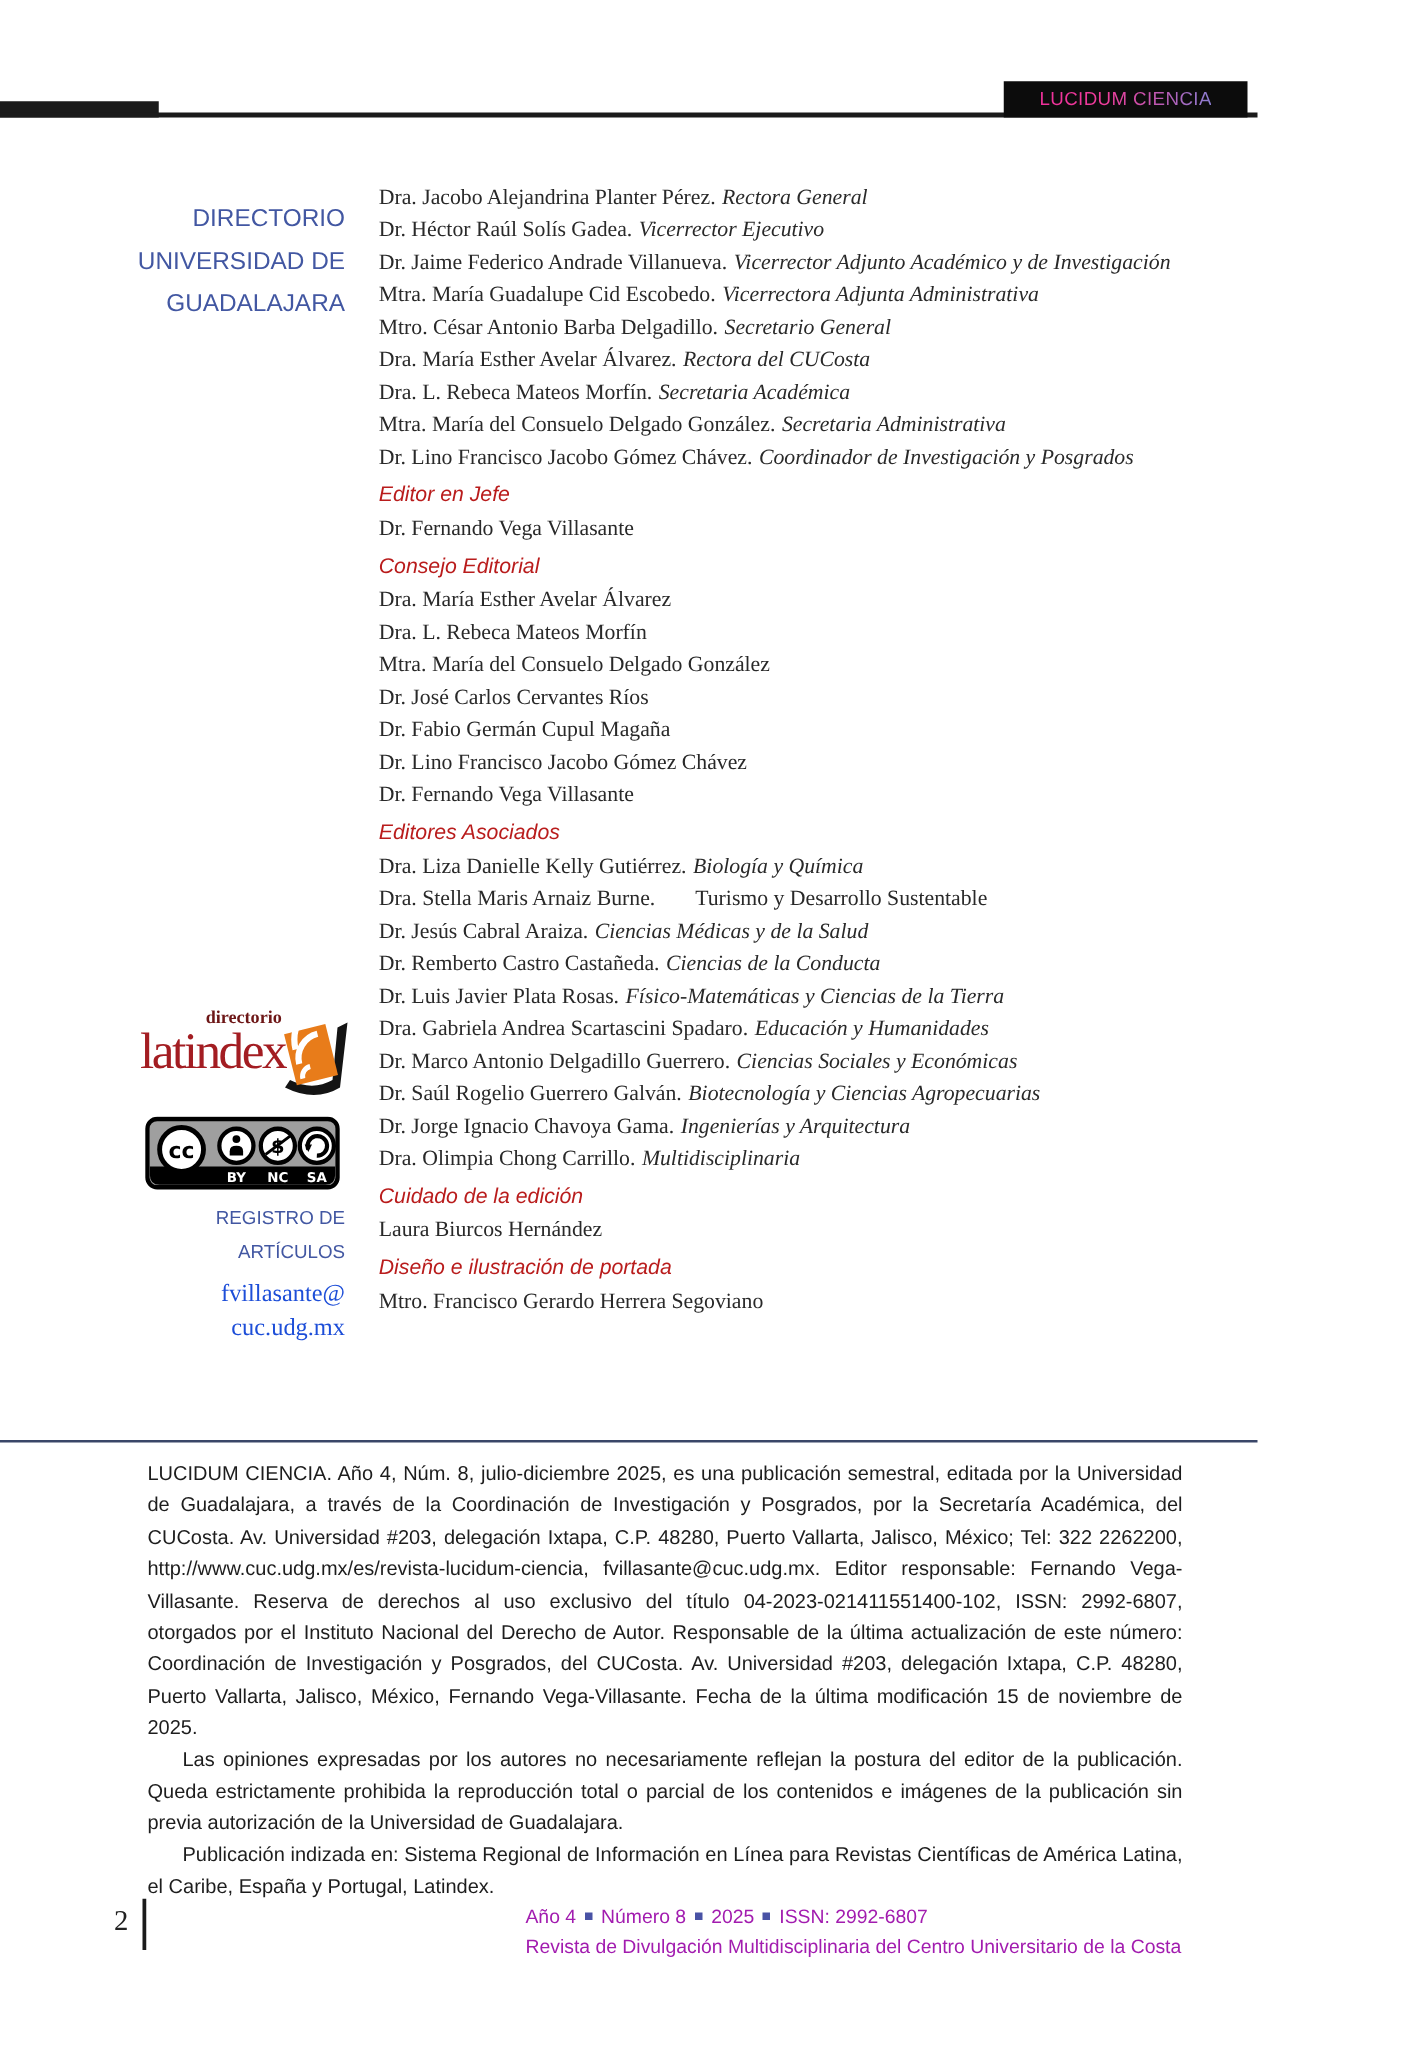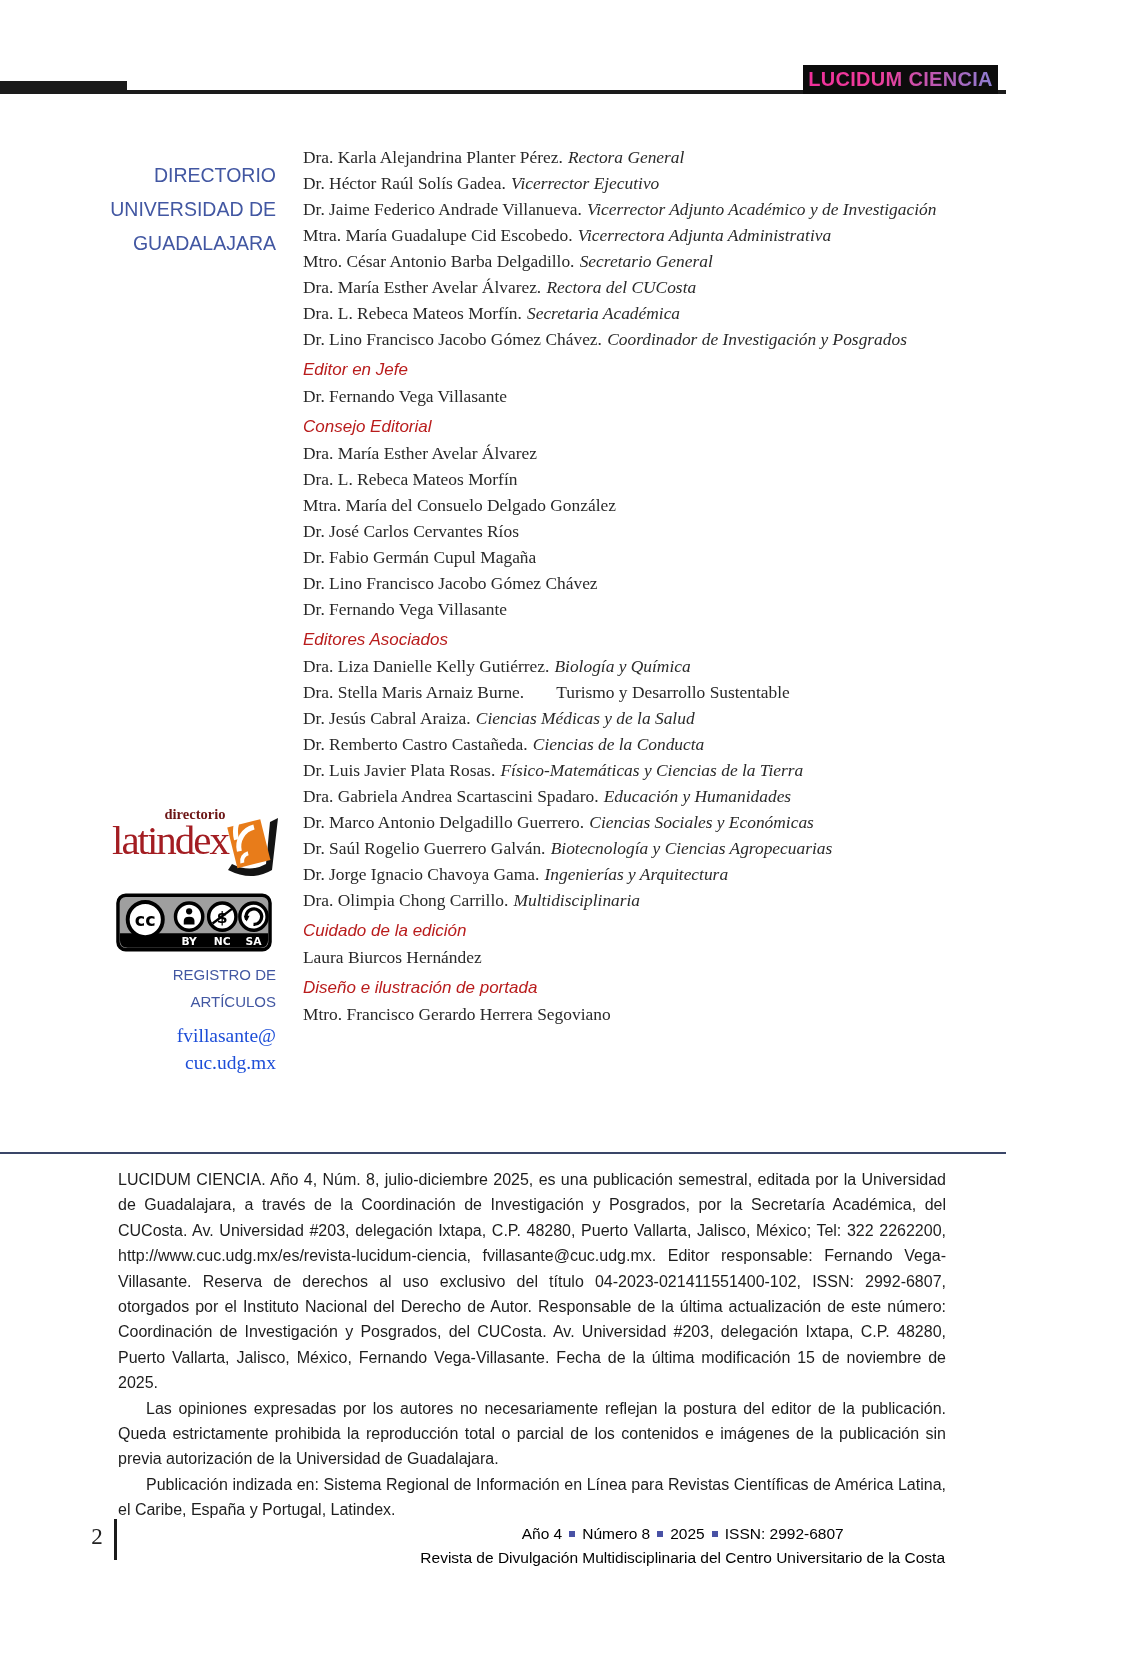--- a/index.html
+++ b/index.html
@@ -10,21 +10,21 @@
     font-family:"Liberation Serif", serif; color:#262626;
   }
   
   .rule-thick { position:absolute; left:0; top:81px; width:127px; height:13px; background:#1b1b1b; }
   .rule-thin  { position:absolute; left:0; top:90px; width:1006px; height:4px; background:#1b1b1b; }
   .logo-box {
     position:absolute; left:803px; top:65px; width:195px; height:29px;
     background:#0c0c0c; display:flex; align-items:center; justify-content:center;
   }
   .logo-text {
-    font-family:"Liberation Sans", sans-serif; font-weight:700; font-size:20px; letter-spacing:.3px;
+    font-family:"Liberation Sans", sans-serif; font-weight:400; font-size:15px; letter-spacing:.3px;
     background:linear-gradient(90deg,#f0309b 0%,#ee3d9b 38%,#b85bb4 72%,#8c7ed2 100%);
     -webkit-background-clip:text; background-clip:text; color:transparent;
   }
   
   .dir-label {
     position:absolute; left:0; top:158px; width:276px; text-align:right;
     font-family:"Liberation Sans", sans-serif; font-size:19.5px; line-height:34px;
     color:#4257a2; font-weight:400;
   }
   .latindex { position:absolute; left:112px; top:804px; width:168px; height:92px; }
@@ -69,22 +69,22 @@
     text-align:justify; color:#1d1d1d;
   }
   .legal p.indent { text-indent:28px; }
   
   .page-num {
     position:absolute; left:84px; top:1524px; width:26px; text-align:center;
     font-family:"Liberation Serif", serif; font-size:23px; color:#222;
   }
   .page-bar { position:absolute; left:114px; top:1519px; width:3px; height:41px; background:#1b1b1b; }
   .footer-meta {
-    position:absolute; right:178px; top:1522px; text-align:center;
-    font-family:"Liberation Sans", sans-serif; font-size:15.5px; line-height:24px; color:#000000;
+    position:absolute; right:178px; top:1522px; text-align:left;
+    font-family:"Liberation Sans", sans-serif; font-size:15.5px; line-height:24px; color:#a21caf;
   }
   .sq {
     display:inline-block; width:6px; height:6px; background:#4952a5;
     margin:0 7px; vertical-align:2px;
   }
 </style>
 </head>
 <body>
 
 <div id="page">
@@ -96,27 +96,28 @@
   </div>
 
   <div class="dir-label">
     <div>DIRECTORIO</div>
     <div>UNIVERSIDAD DE</div>
     <div>GUADALAJARA</div>
   </div>
 
   <div class="main-col">
 
-    <div class="entry"><span>Dra. Karla Alejandrina Planter Pérez.</span><span class="role">Rectora General</span></div>
+    <div class="entry"><span>Dra. Jacobo Alejandrina Planter Pérez.</span><span class="role">Rectora General</span></div>
     <div class="entry"><span>Dr. Héctor Raúl Solís Gadea.</span><span class="role">Vicerrector Ejecutivo</span></div>
     <div class="entry wrap"><span>Dr. Jaime Federico Andrade Villanueva.</span><span class="role">Vicerrector Adjunto Académico y de Investigación</span></div>
     <div class="entry"><span>Mtra. María Guadalupe Cid Escobedo.</span><span class="role">Vicerrectora Adjunta Administrativa</span></div>
     <div class="entry"><span>Mtro. César Antonio Barba Delgadillo.</span><span class="role">Secretario General</span></div>
     <div class="entry"><span>Dra. María Esther Avelar Álvarez.</span><span class="role">Rectora del CUCosta</span></div>
     <div class="entry"><span>Dra. L. Rebeca Mateos Morfín.</span><span class="role">Secretaria Académica</span></div>
+    <div class="entry"><span>Mtra. María del Consuelo Delgado González.</span><span class="role">Secretaria Administrativa</span></div>
     <div class="entry"><span>Dr. Lino Francisco Jacobo Gómez Chávez.</span><span class="role">Coordinador de Investigación y Posgrados</span></div>
 
     <div class="section-heading">Editor en Jefe</div>
     <div class="member">Dr. Fernando Vega Villasante</div>
 
     <div class="section-heading">Consejo Editorial</div>
     <div class="member">Dra. María Esther Avelar Álvarez</div>
     <div class="member">Dra. L. Rebeca Mateos Morfín</div>
     <div class="member">Mtra. María del Consuelo Delgado González</div>
     <div class="member">Dr. José Carlos Cervantes Ríos</div>

